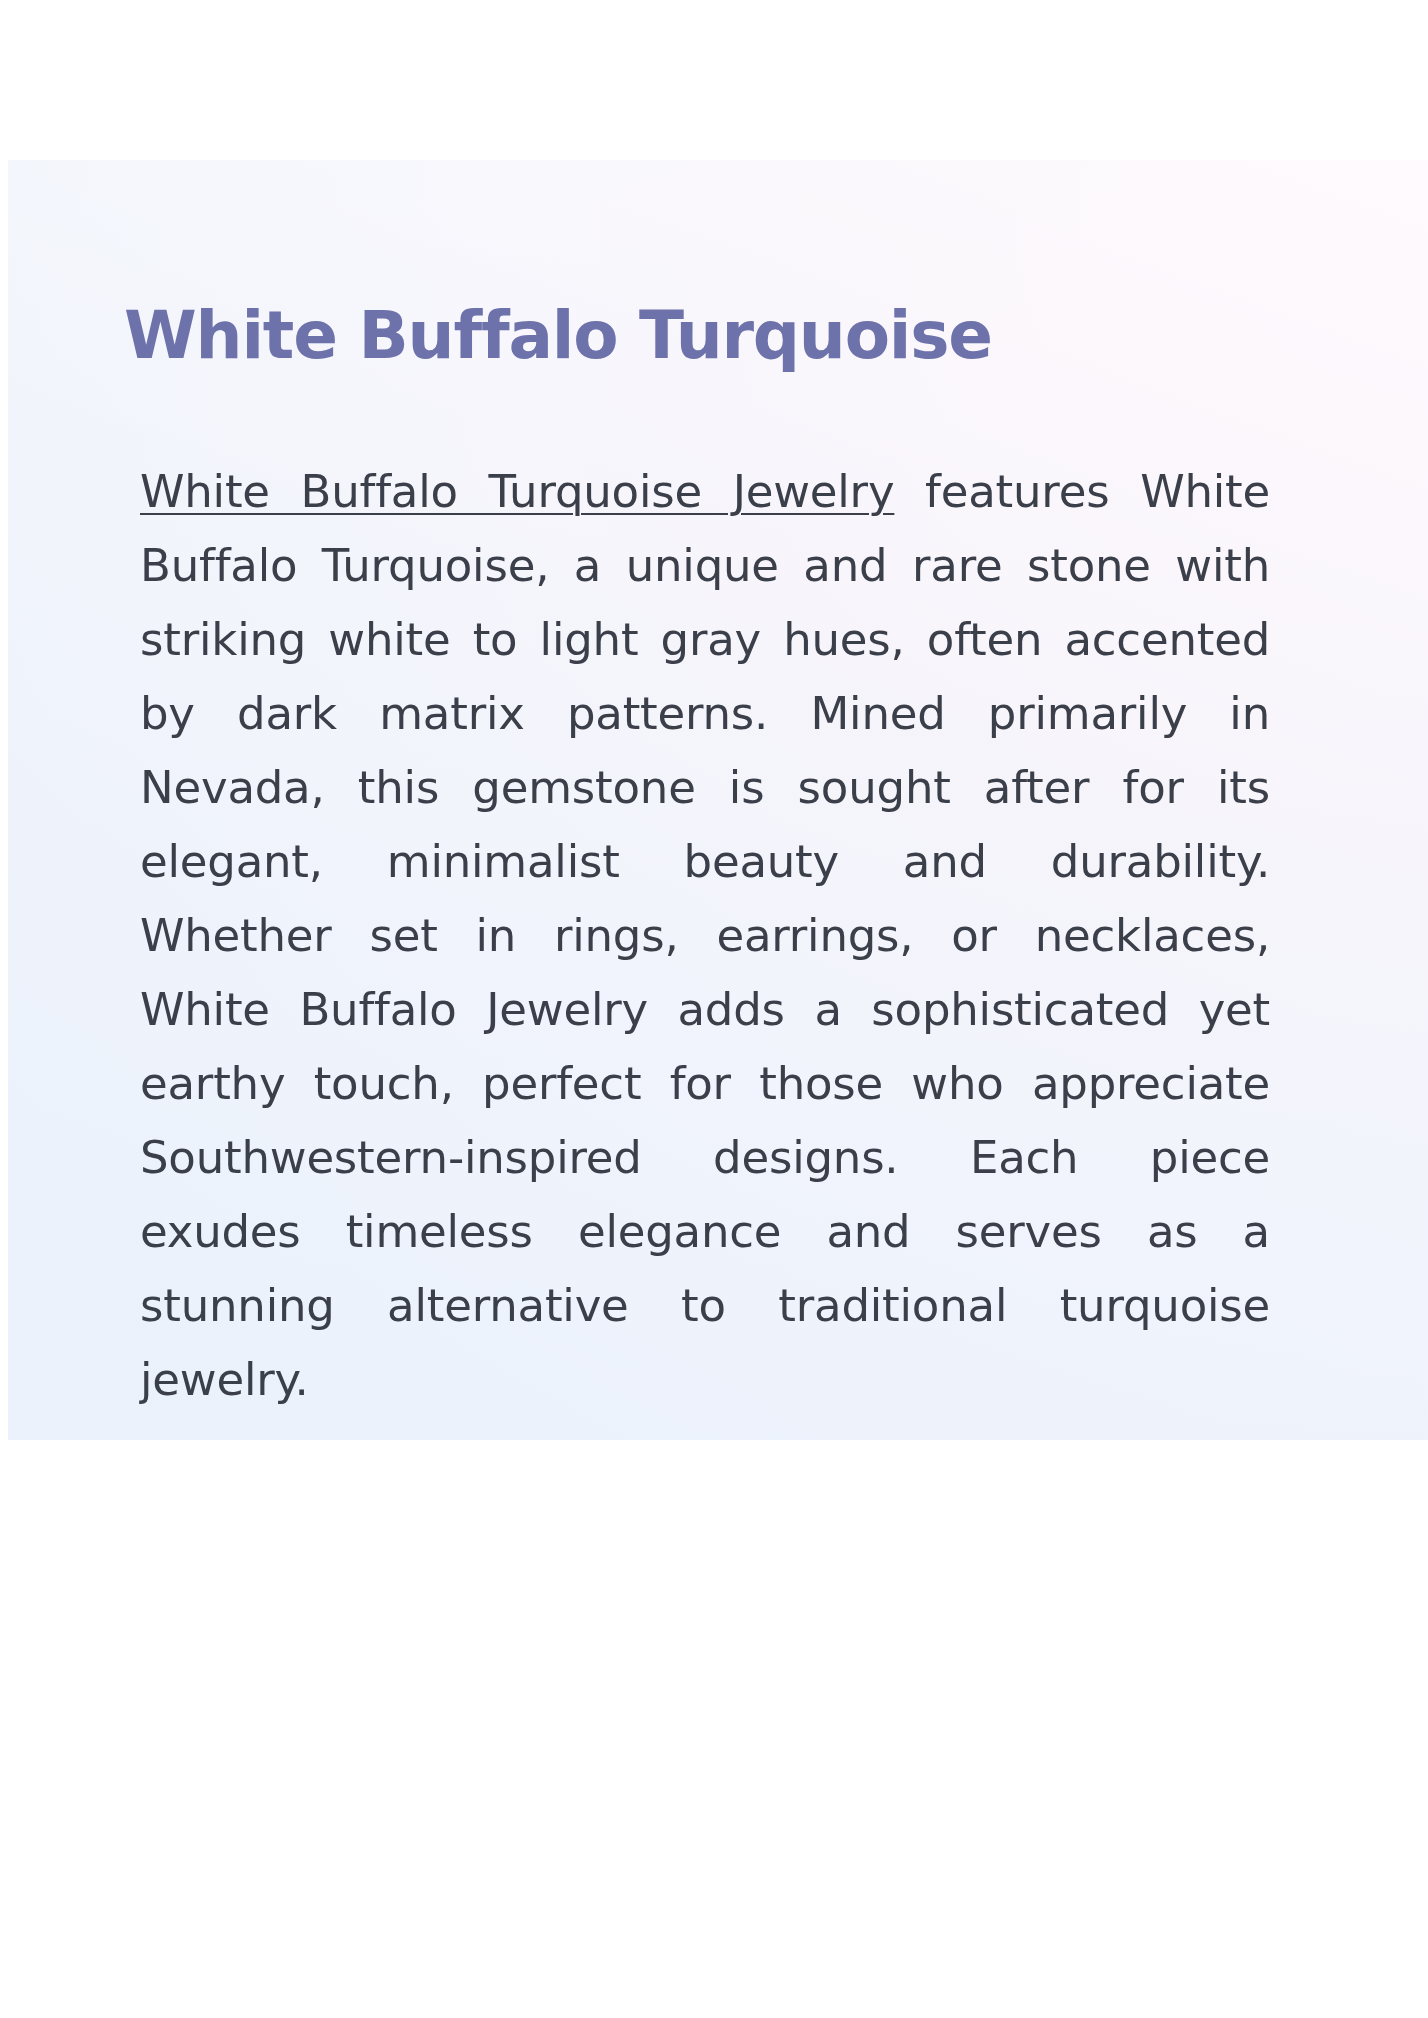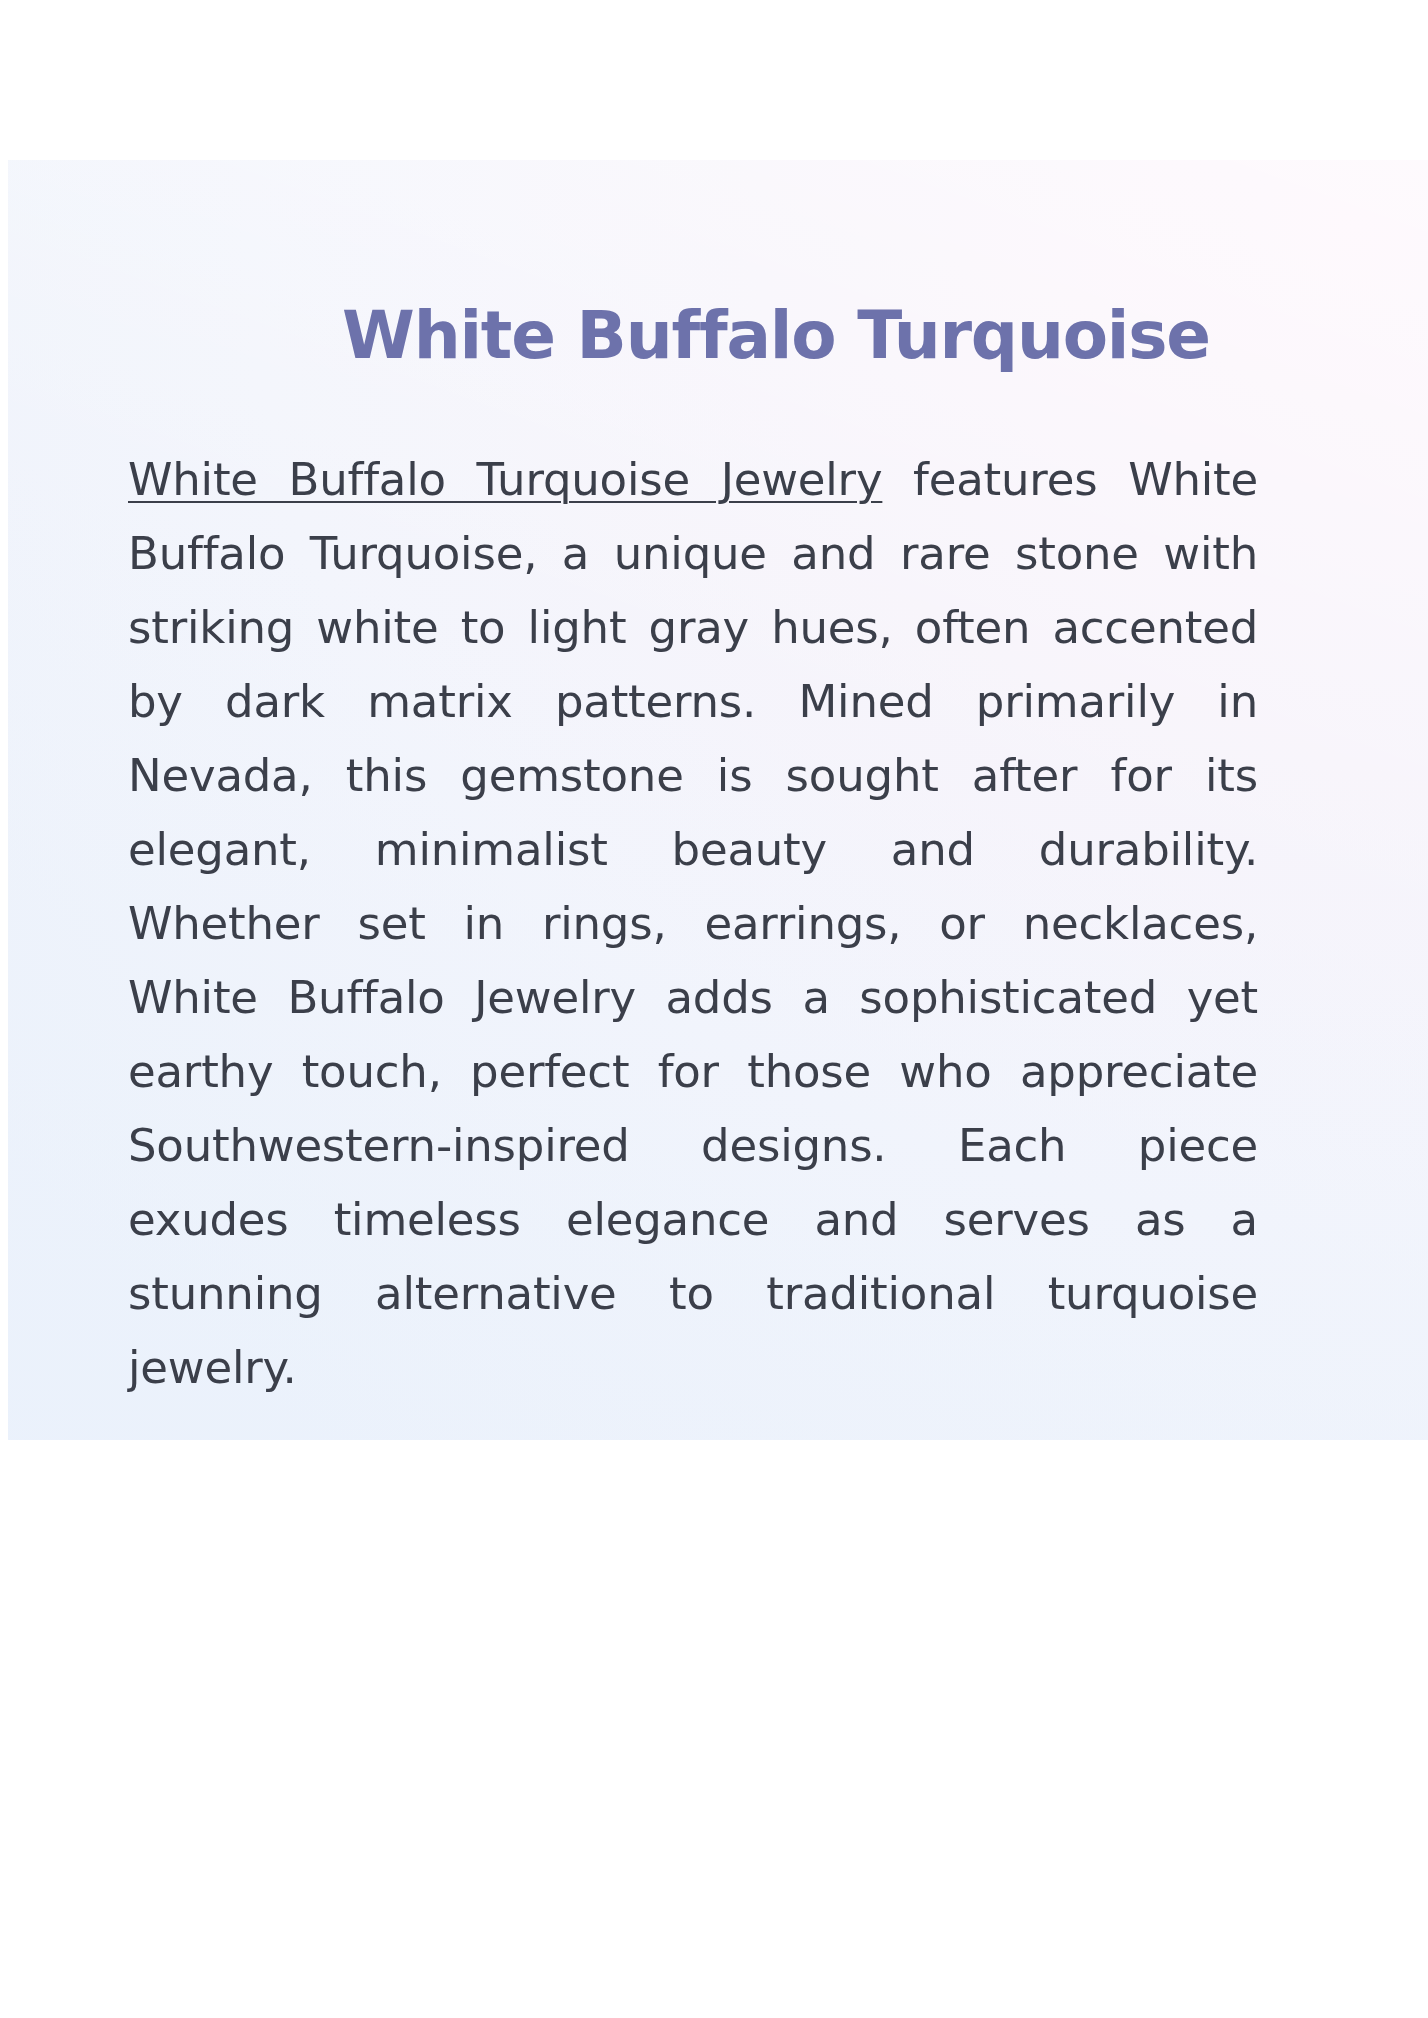--- a/index.html
+++ b/index.html
@@ -46,25 +46,24 @@
 
   #article-heading {
     margin: 0;
     font-family: "DejaVu Sans", sans-serif;
     font-size: 66px;
     line-height: 1.1;
     font-weight: 700;
     letter-spacing: -1.2px;
     color: #6d72ab;
     white-space: nowrap;
-    text-align: center;
   }
 
   #article-body {
-    margin: 4px;
+    margin: 16px;
     padding-top: 66px;
     width: 1130px;          
     font-size: 45px;
     line-height: 74px;
     color: #3b3f4a;
     text-align: justify;
     text-justify: inter-word;
     font-weight: 400;
     letter-spacing: -0.2px;
   }

